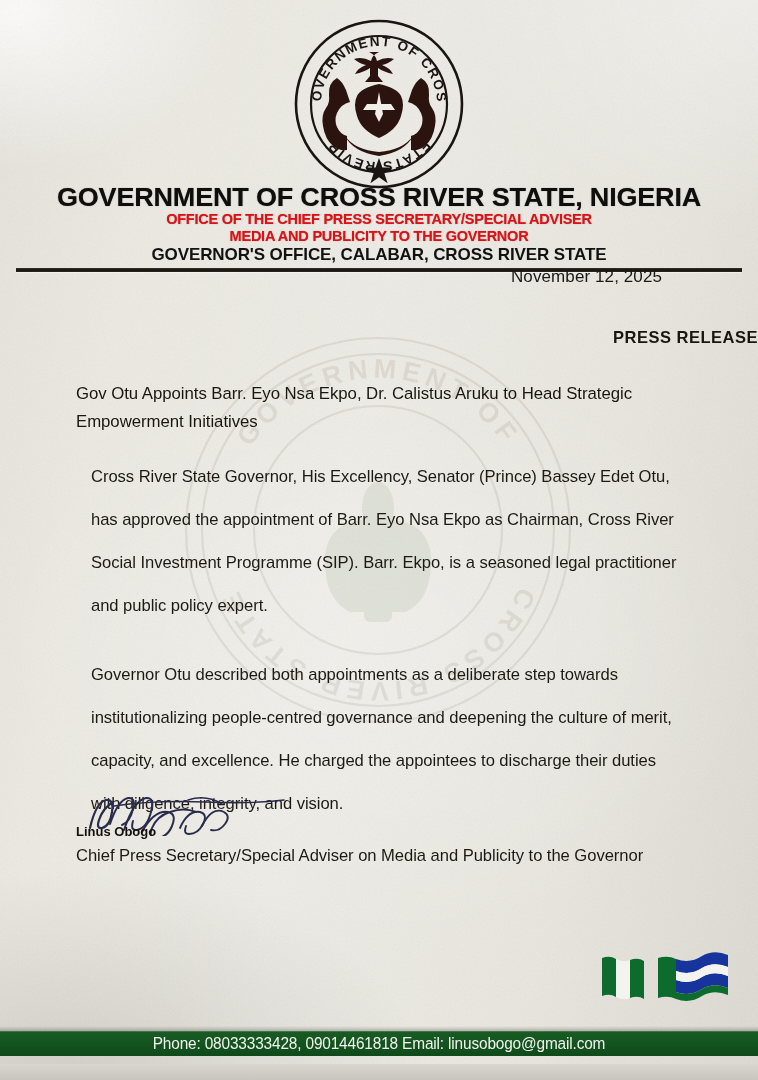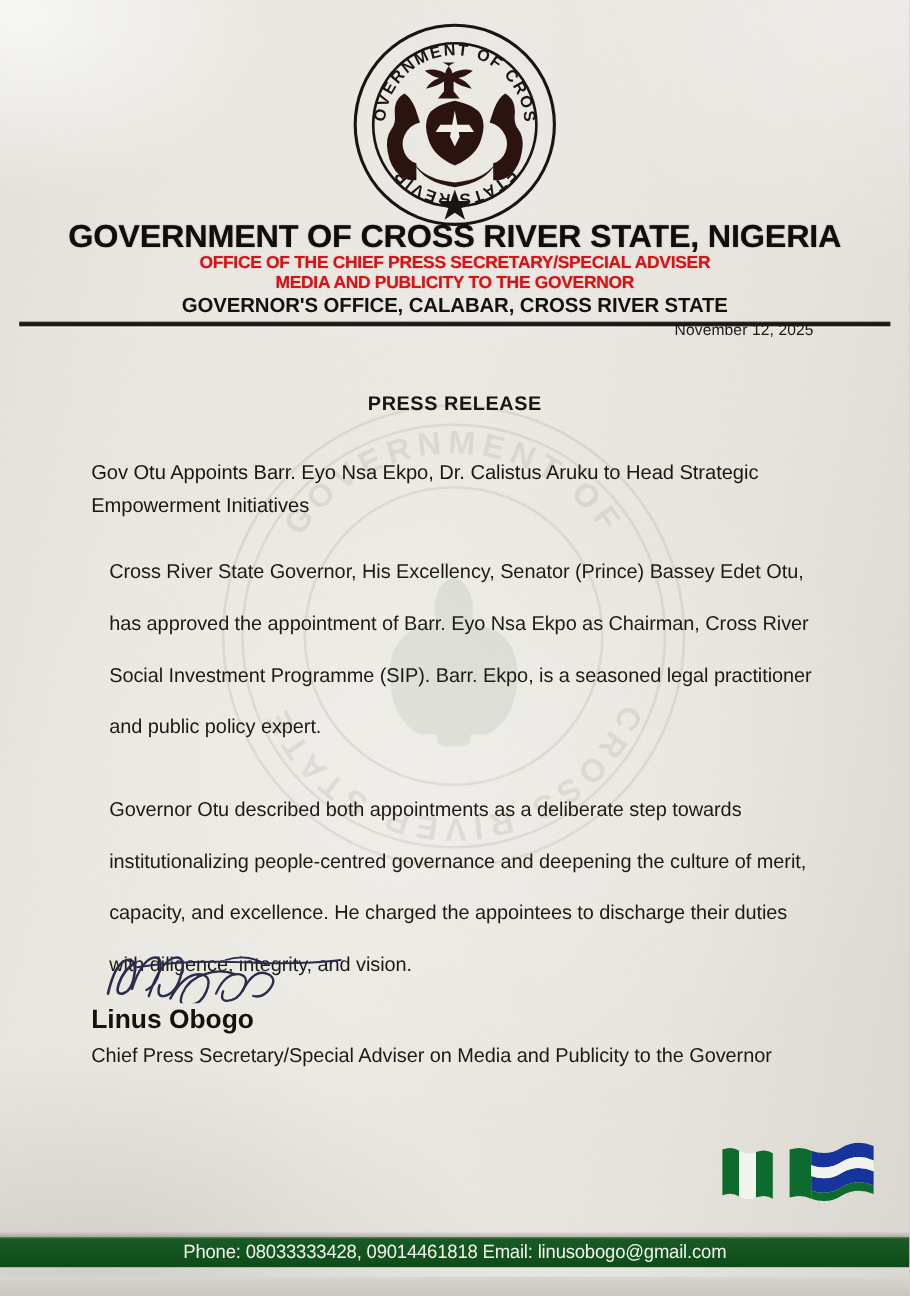--- a/index.html
+++ b/index.html
@@ -110,33 +110,33 @@
     top: 268px;
     width: 726px;
     height: 4px;
     background: linear-gradient(180deg, #3a352e 0%, #16130f 45%, #2a2621 100%);
     box-shadow: 0 1px 1px rgba(255,255,255,0.55);
   }
 
   
   #date {
     position: absolute;
-    right: 80px;
+    right: 96px;
     top: 267px;
-    font-size: 13px;
+    font-size: 17px;
     color: #1b1916;
     letter-spacing: 0.1px;
   }
 
   #press-release-title {
     position: absolute;
     left: 0;
     top: 328px;
     width: 100%;
-    text-align: center;
+    text-align: right;
     font-size: 16.5px;
     font-weight: bold;
     color: #19160f;
     letter-spacing: 0.5px;
   }
 
   #headline {
     position: absolute;
     left: 76px;
     top: 380px;
@@ -173,22 +173,22 @@
   #signature-mark {
     position: absolute;
     left: 8px;
     top: -4px;
     width: 230px;
     height: 48px;
     pointer-events: none;
   }
   #sig-name {
     position: relative;
-    margin-top: 45px;
-    font-size: 22px;
+    margin-top: 32px;
+    font-size: 13px;
     font-weight: bold;
     color: #15120d;
   }
   #sig-role {
     margin-top: 7px;
     font-size: 16.6px;
     color: #1d1a14;
     letter-spacing: -0.05px;
   }
 

